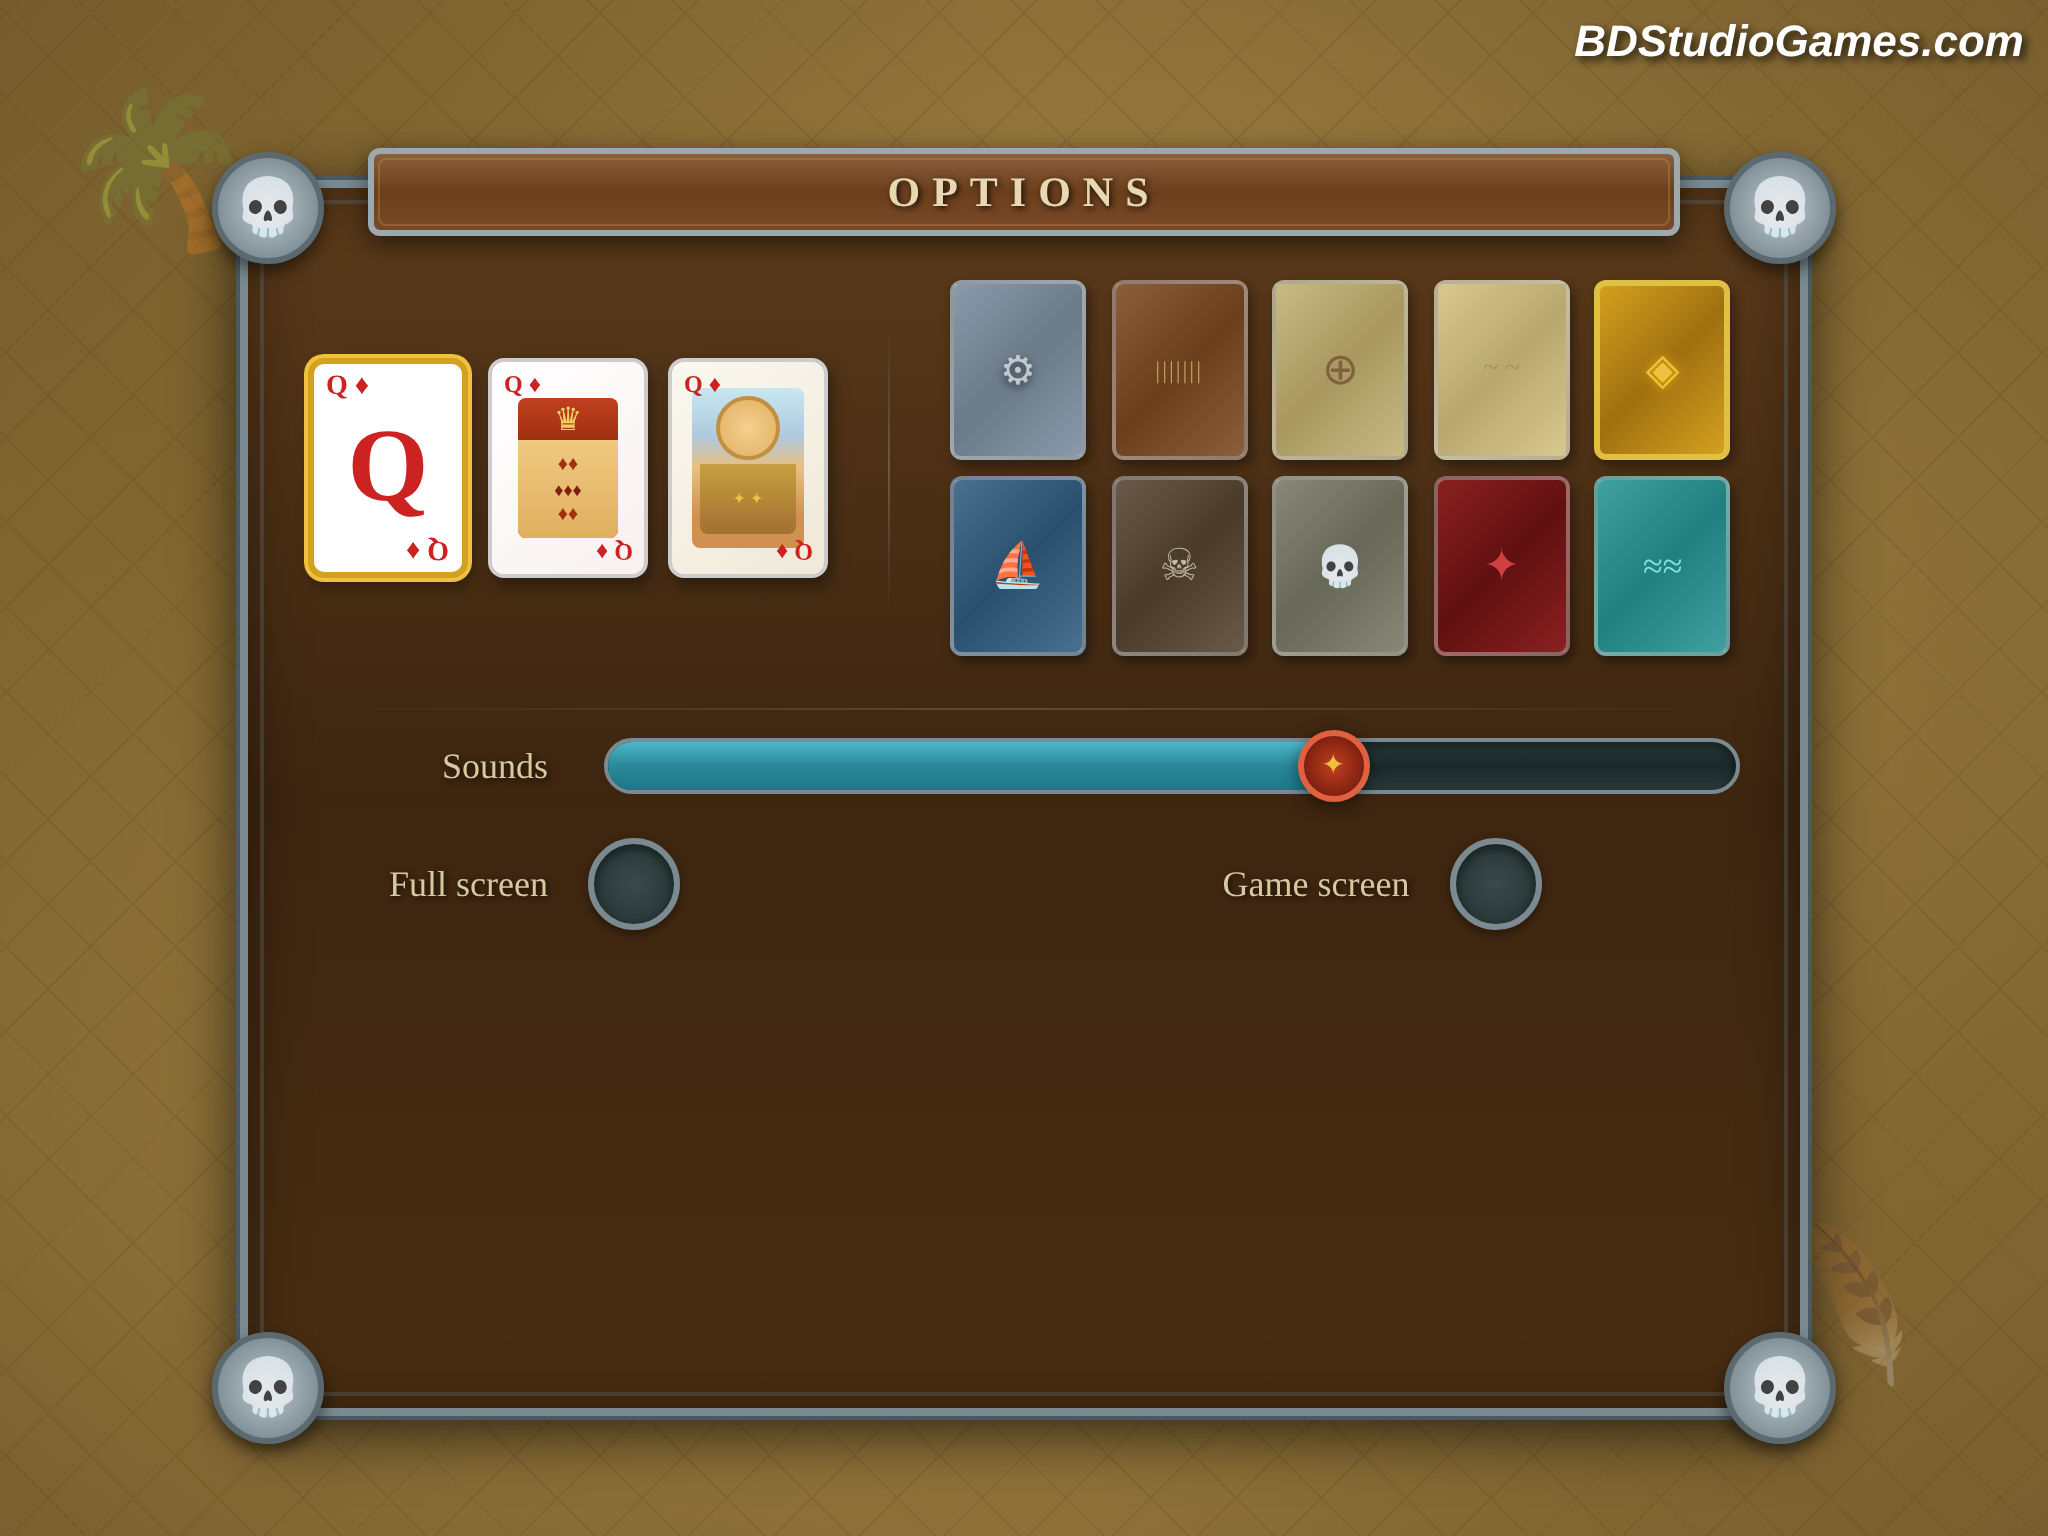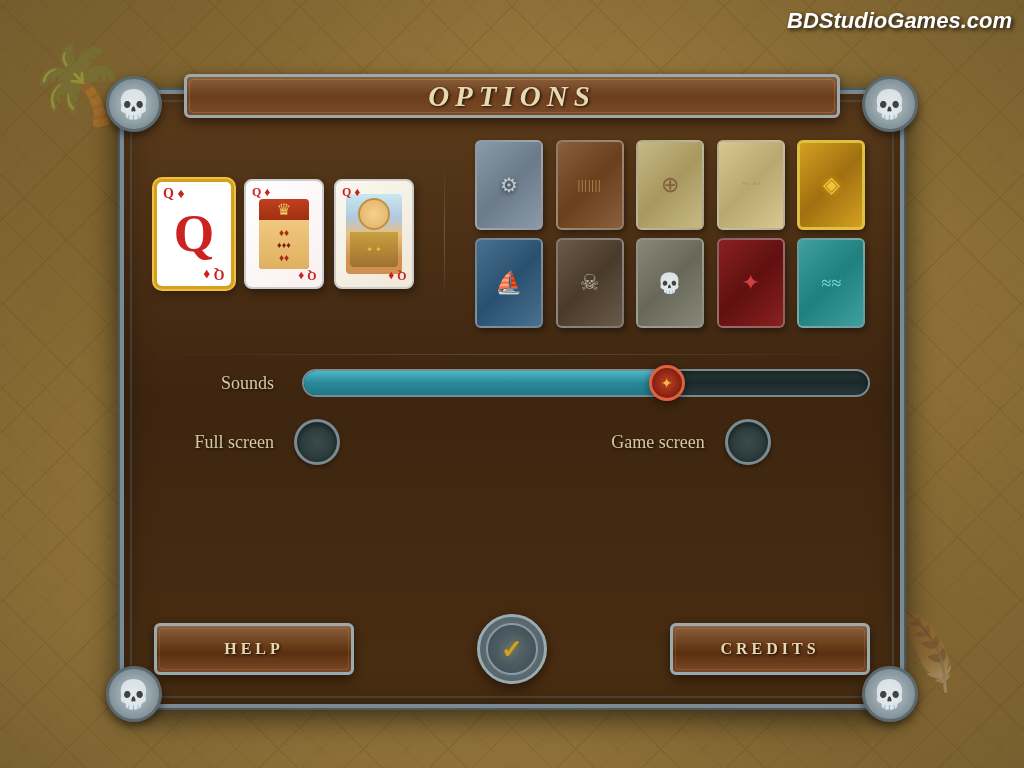--- a/index.html
+++ b/index.html
@@ -118,26 +118,25 @@
     .title-bar::before {
       content: '';
       position: absolute;
       inset: 2px;
       border-radius: 4px;
       border: 1px solid rgba(255,200,100,0.2);
     }
 
     .title-text {
       color: #e8d8b0;
-      font-size: 29px;
+      font-size: 21px;
       font-weight: bold;
       letter-spacing: 6px;
       text-shadow: 1px 1px 3px rgba(0,0,0,0.8);
       font-family: 'Georgia', serif;
-      font-style: italic;
     }
 
     
     .cards-section {
       position: absolute;
       top: 40px;
       left: 30px;
       right: 30px;
       height: 200px;
       display: flex;
@@ -620,31 +619,14 @@
       </div>
 
       <div class="game-cursor-group">
         <span class="game-cursor-label">Game screen</span>
         <div class="toggle-circle"></div>
       </div>
     </div>
 
   </div>
 
-  <div class="bottom-buttons">
-
-    <div class="action-button">
-      <span class="button-text">HELP</span>
-    </div>
-
-    <div class="ok-button">
-      <div class="ok-button-inner">
-        <span class="checkmark">✓</span>
-      </div>
-    </div>
-
-    <div class="action-button">
-      <span class="button-text">CREDITS</span>
-    </div>
-
-  </div>
 
 </div>
 
 </body></html>

